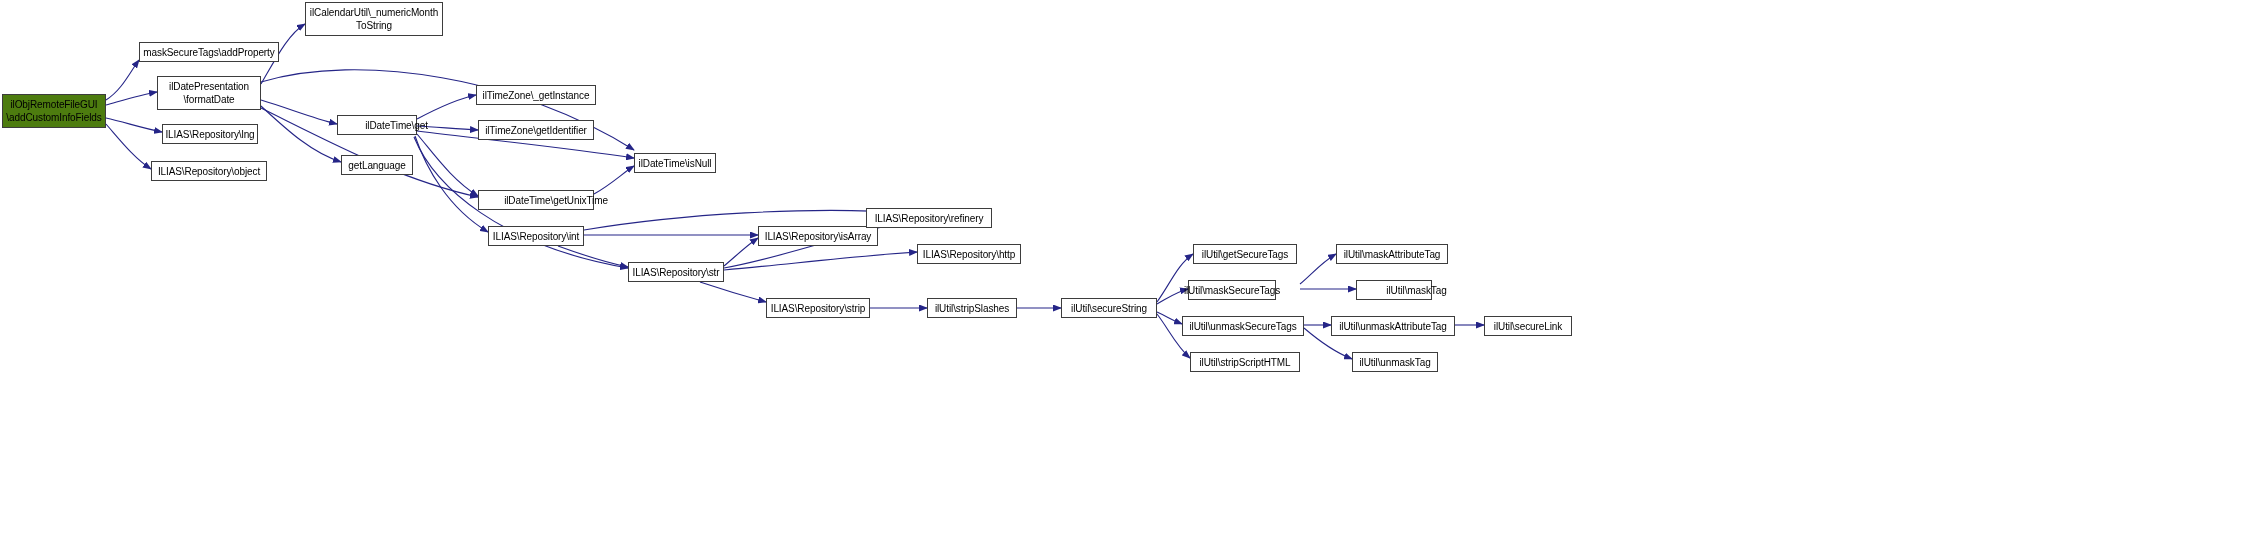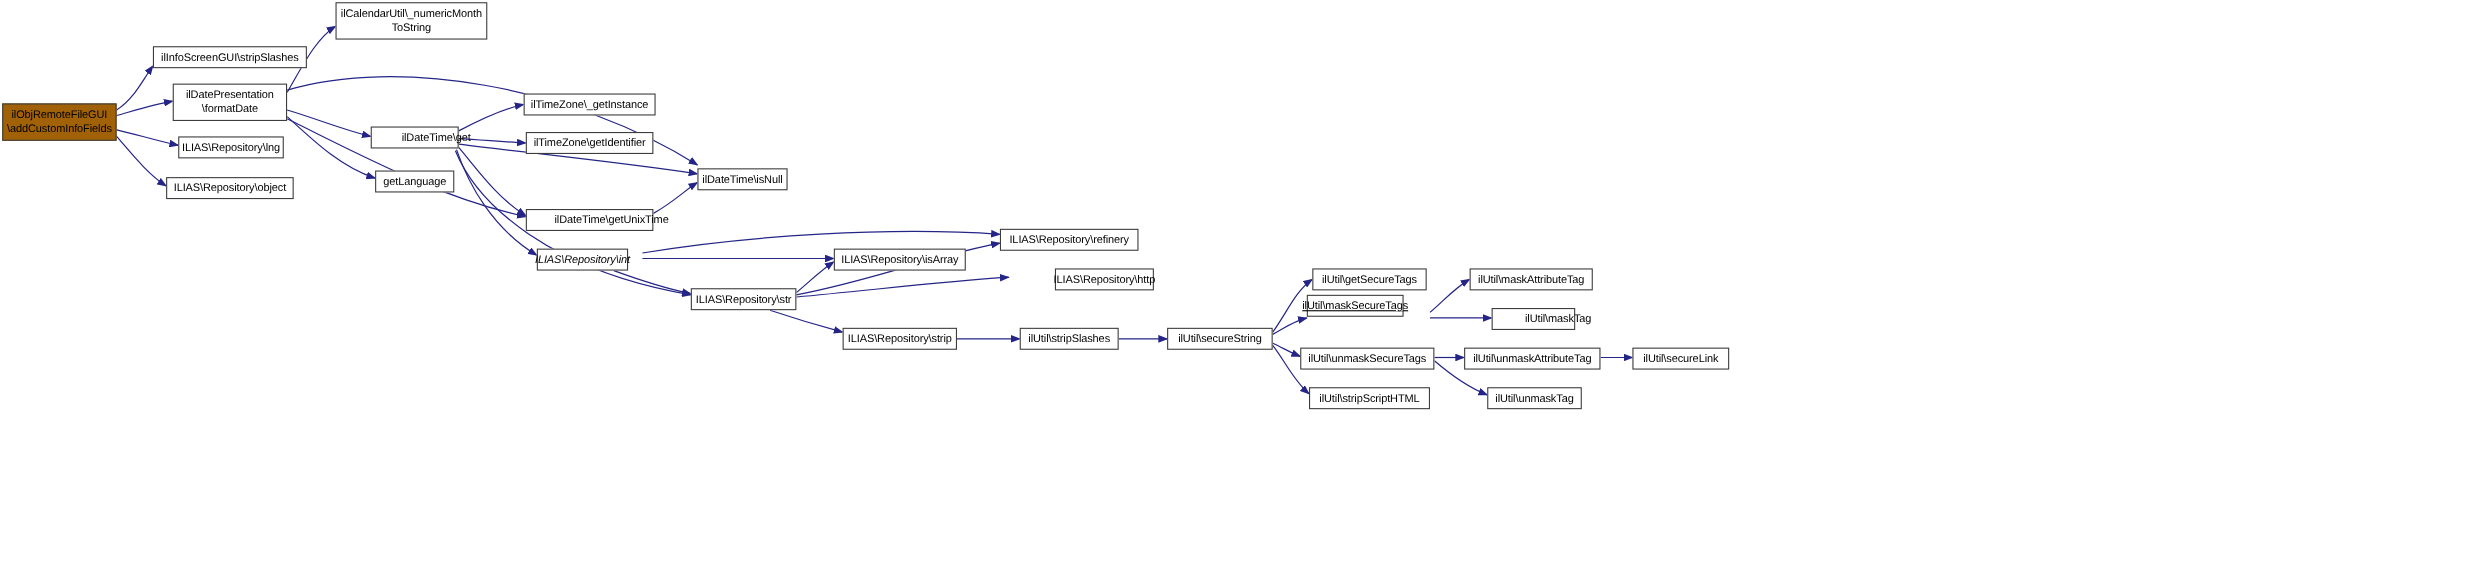--- a/index.html
+++ b/index.html
@@ -42,21 +42,21 @@
     justify-content: center;
     text-align: center;
     font-family: "Liberation Sans", sans-serif;
     font-size: 10px;
     line-height: 13px;
     letter-spacing: -0.1px;
     white-space: pre-line;
     cursor: pointer;
   }
   .graph-node.root-node {
-    background: #a16207;
+    background: #4d7c0f;
     border: 1px solid #3d3d3d;
   }
   .graph-node .node-label {
     display: block;
     padding: 0 3px;
     white-space: pre-line;
   }
 </style>
 </head>
 <body>
@@ -101,43 +101,43 @@
         <path d="M1300,284 C1312,274 1322,262 1336,254" fill="none" stroke="#252587" stroke-width="1.1" marker-end="url(#arrowhead)"></path>
         <path d="M1300,289 C1318,289 1338,289 1356,289" fill="none" stroke="#252587" stroke-width="1.1" marker-end="url(#arrowhead)"></path>
         <path d="M1304,325 C1314,325 1320,325 1331,325" fill="none" stroke="#252587" stroke-width="1.1" marker-end="url(#arrowhead)"></path>
         <path d="M1304,328 C1318,340 1334,352 1352,359" fill="none" stroke="#252587" stroke-width="1.1" marker-end="url(#arrowhead)"></path>
         <path d="M1455,325 C1466,325 1474,325 1484,325" fill="none" stroke="#252587" stroke-width="1.1" marker-end="url(#arrowhead)"></path>
       </g>
   </svg>
   <div id="node-layer">
       <div class="graph-node root-node" style="left: 2px; top: 94px; width: 104px; height: 34px;"><span class="node-label">ilObjRemoteFileGUI
 \addCustomInfoFields</span></div>
-      <div class="graph-node" style="left: 139px; top: 42px; width: 140px; height: 20px;"><span class="node-label">ilInfoScreenGUI\stripSlashes</span></div>
+      <div class="graph-node" style="left: 139px; top: 42px; width: 140px; height: 20px;"><span class="node-label">maskSecureTags\addProperty</span></div>
       <div class="graph-node" style="left: 157px; top: 76px; width: 104px; height: 34px;"><span class="node-label">ilDatePresentation
 \formatDate</span></div>
       <div class="graph-node" style="left: 162px; top: 124px; width: 96px; height: 20px; text-align: center;"><span class="node-label">ILIAS\Repository\lng</span></div>
       <div class="graph-node" style="left: 151px; top: 161px; width: 116px; height: 20px;"><span class="node-label">ILIAS\Repository\object</span></div>
       <div class="graph-node" style="left: 305px; top: 2px; width: 138px; height: 34px;"><span class="node-label">ilCalendarUtil\_numericMonth
 ToString</span></div>
       <div class="graph-node" style="left: 337px; top: 115px; width: 80px; height: 20px; padding-left: 39px;"><span class="node-label">ilDateTime\get</span></div>
       <div class="graph-node" style="left: 341px; top: 155px; width: 72px; height: 20px;"><span class="node-label">getLanguage</span></div>
       <div class="graph-node" style="left: 476px; top: 85px; width: 120px; height: 20px;"><span class="node-label">ilTimeZone\_getInstance</span></div>
       <div class="graph-node" style="left: 478px; top: 120px; width: 116px; height: 20px;"><span class="node-label">ilTimeZone\getIdentifier</span></div>
       <div class="graph-node" style="left: 634px; top: 153px; width: 82px; height: 20px;"><span class="node-label">ilDateTime\isNull</span></div>
       <div class="graph-node" style="left: 478px; top: 190px; width: 116px; height: 20px; padding-left: 40px;"><span class="node-label">ilDateTime\getUnixTime</span></div>
-      <div class="graph-node" style="left: 488px; top: 226px; width: 83px; height: 20px; font-style: italic;"><span class="node-label">ILIAS\Repository\int</span></div>
+      <div class="graph-node" style="left: 488px; top: 226px; width: 96px; height: 20px;"><span class="node-label">ILIAS\Repository\int</span></div>
       <div class="graph-node" style="left: 628px; top: 262px; width: 96px; height: 20px;"><span class="node-label">ILIAS\Repository\str</span></div>
       <div class="graph-node" style="left: 766px; top: 298px; width: 104px; height: 20px;"><span class="node-label">ILIAS\Repository\strip</span></div>
       <div class="graph-node" style="left: 758px; top: 226px; width: 120px; height: 20px;"><span class="node-label">ILIAS\Repository\isArray</span></div>
-      <div class="graph-node" style="left: 909px; top: 208px; width: 126px; height: 20px;"><span class="node-label">ILIAS\Repository\refinery</span></div>
-      <div class="graph-node" style="left: 959px; top: 244px; width: 90px; height: 20px;"><span class="node-label">ILIAS\Repository\http</span></div>
+      <div class="graph-node" style="left: 866px; top: 208px; width: 126px; height: 20px;"><span class="node-label">ILIAS\Repository\refinery</span></div>
+      <div class="graph-node" style="left: 917px; top: 244px; width: 104px; height: 20px;"><span class="node-label">ILIAS\Repository\http</span></div>
       <div class="graph-node" style="left: 927px; top: 298px; width: 90px; height: 20px;"><span class="node-label">ilUtil\stripSlashes</span></div>
       <div class="graph-node" style="left: 1061px; top: 298px; width: 96px; height: 20px;"><span class="node-label">ilUtil\secureString</span></div>
       <div class="graph-node" style="left: 1193px; top: 244px; width: 104px; height: 20px;"><span class="node-label">ilUtil\getSecureTags</span></div>
-      <div class="graph-node" style="left: 1188px; top: 268px; width: 88px; height: 20px; text-decoration: underline;"><span class="node-label">ilUtil\maskSecureTags</span></div>
+      <div class="graph-node" style="left: 1188px; top: 280px; width: 88px; height: 20px;"><span class="node-label">ilUtil\maskSecureTags</span></div>
       <div class="graph-node" style="left: 1182px; top: 316px; width: 122px; height: 20px;"><span class="node-label">ilUtil\unmaskSecureTags</span></div>
       <div class="graph-node" style="left: 1190px; top: 352px; width: 110px; height: 20px;"><span class="node-label">ilUtil\stripScriptHTML</span></div>
       <div class="graph-node" style="left: 1336px; top: 244px; width: 112px; height: 20px;"><span class="node-label">ilUtil\maskAttributeTag</span></div>
       <div class="graph-node" style="left: 1356px; top: 280px; width: 76px; height: 20px; padding-left: 45px;"><span class="node-label">ilUtil\maskTag</span></div>
       <div class="graph-node" style="left: 1331px; top: 316px; width: 124px; height: 20px;"><span class="node-label">ilUtil\unmaskAttributeTag</span></div>
       <div class="graph-node" style="left: 1352px; top: 352px; width: 86px; height: 20px;"><span class="node-label">ilUtil\unmaskTag</span></div>
       <div class="graph-node" style="left: 1484px; top: 316px; width: 88px; height: 20px;"><span class="node-label">ilUtil\secureLink</span></div>
     </div>
 </div>
 

